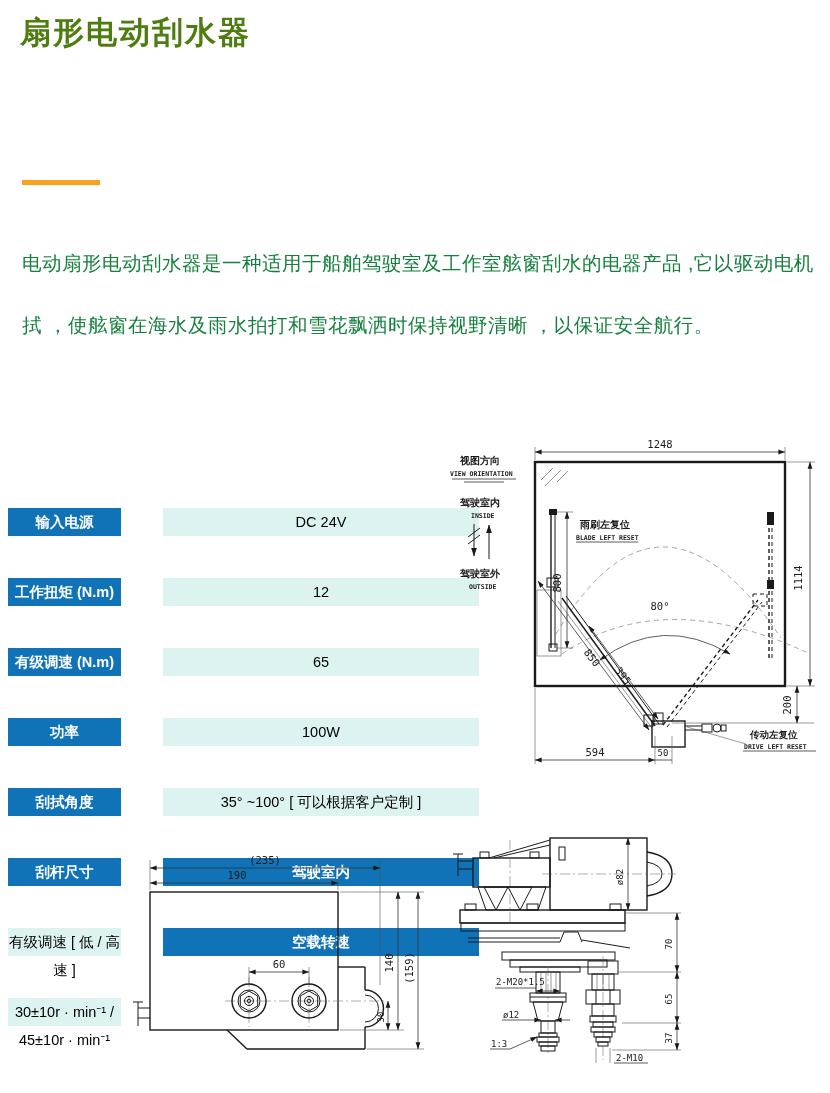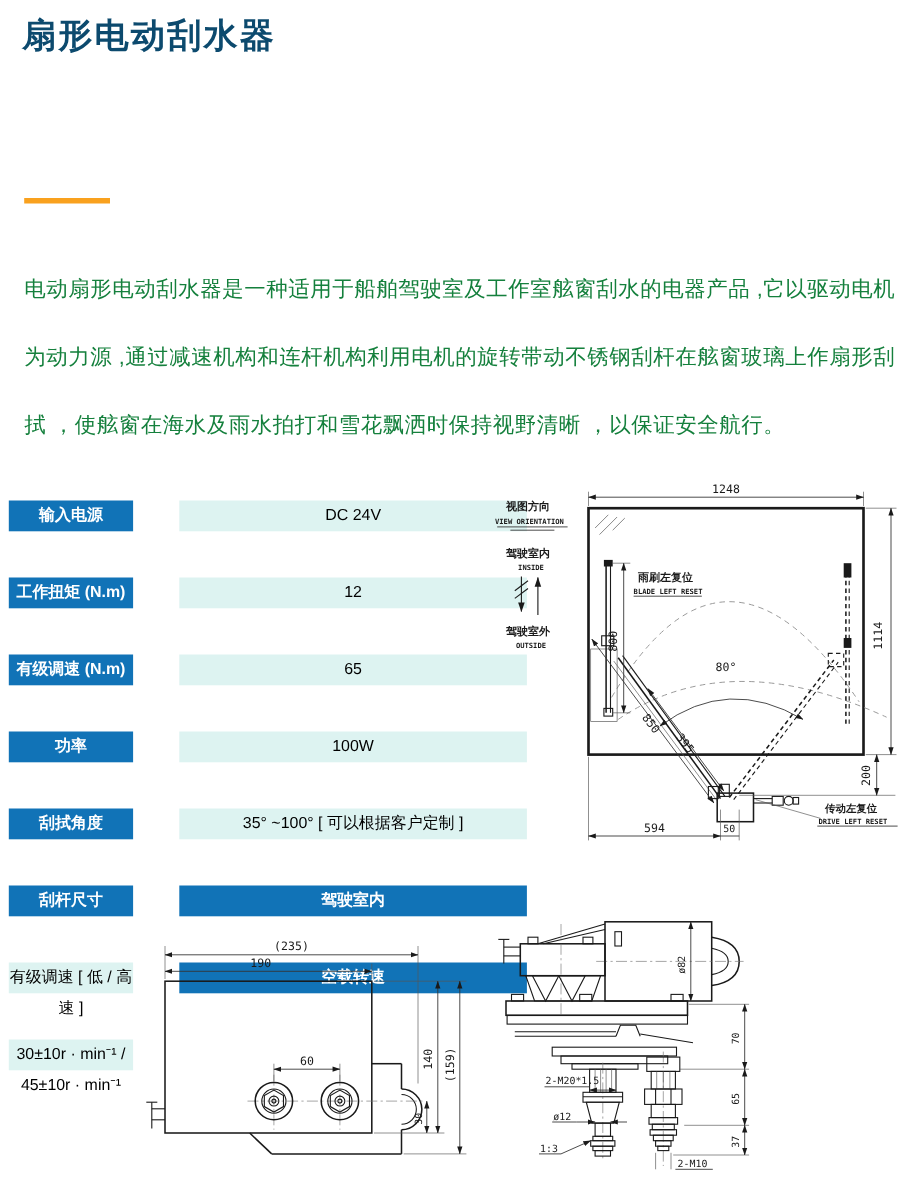--- a/index.html
+++ b/index.html
@@ -1,29 +1,29 @@
 <!DOCTYPE html>
 <html><head>
 <meta charset="utf-8">
 <style>
   html,body{margin:0;padding:0;background:#ffffff;}
   body{width:830px;height:1093px;position:relative;font-family:"Liberation Sans",sans-serif;overflow:hidden;}
 
   .abs{position:absolute;}
 
   
-  #page-title{left:20px;top:12px;font-size:31px;font-weight:bold;color:#0c4a6e;letter-spacing:2px;}
+  #page-title{left:20px;top:12px;font-size:31px;font-weight:bold;color:#4d7c0f;letter-spacing:2px;}
   #title-divider{left:22px;top:180px;width:78px;height:5px;background:#F9A11E;}
 
   
   #intro{left:22px;top:232px;width:796px;color:#15803d;font-size:19.5px;}
   #intro .pline{height:62px;line-height:62px;white-space:nowrap;letter-spacing:0.5px;}
 
   
-  #spec-table{left:8px;top:455px;display:grid;grid-template-columns:113px 316px;row-gap:3px;column-gap:2px;gap:42px;}
+  #spec-table{left:8px;top:508px;display:grid;grid-template-columns:113px 316px;row-gap:3px;column-gap:2px;gap:42px;}
   #spec-table .hcell{background:#1173B7;color:#ffffff;font-weight:bold;font-size:14.5px;
       height:28px;line-height:28px;text-align:center;}
   #spec-table .vcell{background:#DDF3F1;color:#000000;font-size:14.5px;
       height:28px;line-height:28px;text-align:center;}
 
   
   svg{position:absolute;overflow:visible;}
   svg .o{stroke:#1a1a1a;fill:none;stroke-width:1.4;}
   svg .o2{stroke:#1a1a1a;fill:none;stroke-width:2.4;}
   svg .o1{stroke:#1a1a1a;fill:none;stroke-width:1;}
@@ -39,21 +39,20 @@
   svg text.en{font:bold 6.5px "DejaVu Sans Mono",monospace;fill:#1a1a1a;}
 </style>
 </head>
 <body>
 
 <div class="abs" id="page-title">扇形电动刮水器</div>
 <div class="abs" id="title-divider"></div>
 
 <div class="abs" id="intro">
   <div class="pline">电动扇形电动刮水器是一种适用于船舶驾驶室及工作室舷窗刮水的电器产品 ,它以驱动电机</div>
-  <div class="pline">为动力源 ,通过减速机构和连杆机构利用电机的旋转带动不锈钢刮杆在舷窗玻璃上作扇形刮</div>
   <div class="pline">拭 ，使舷窗在海水及雨水拍打和雪花飘洒时保持视野清晰 ，以保证安全航行。</div>
 </div>
 
 <div class="abs" id="spec-table">
   <div class="hcell">输入电源</div>
   <div class="vcell">DC 24V</div>
   <div class="hcell">工作扭矩 (N.m)</div>
   <div class="vcell">12</div>
   <div class="hcell">有级调速 (N.m)</div>
   <div class="vcell">65</div>

